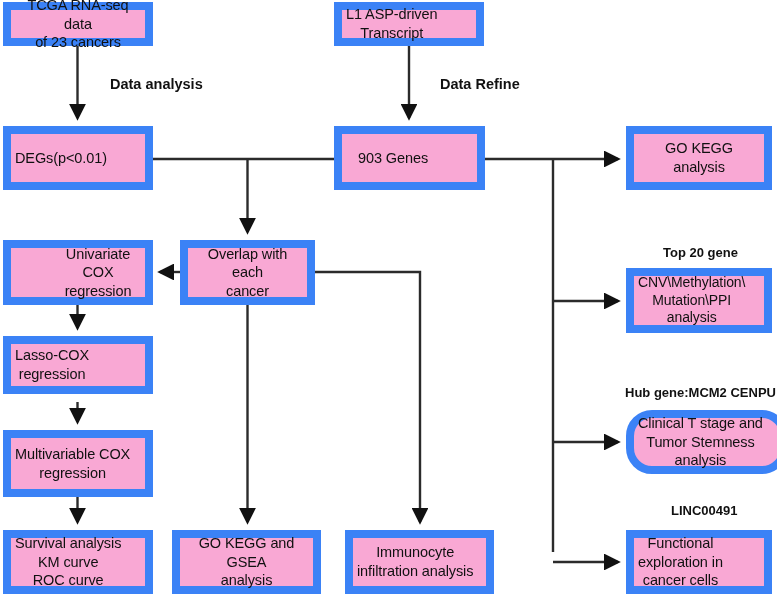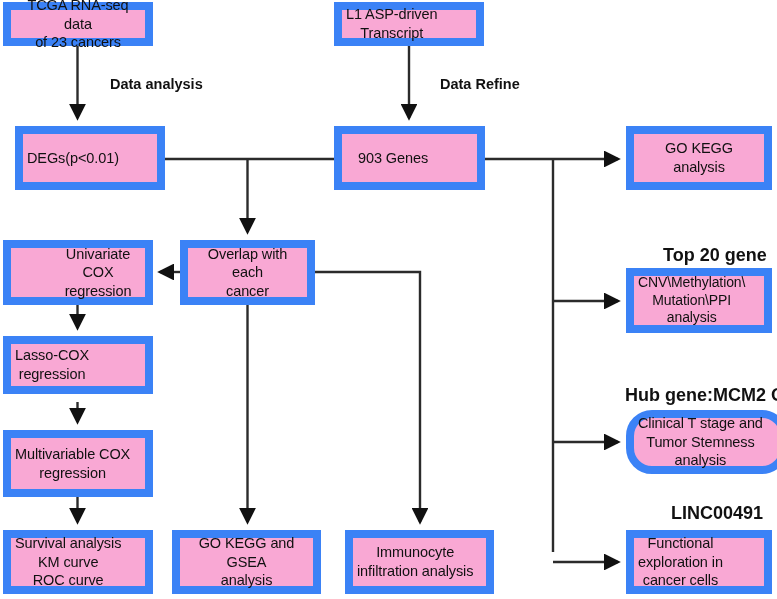--- a/index.html
+++ b/index.html
@@ -40,21 +40,21 @@
     font-size: 14.5px;
     font-weight: bold;
     white-space: nowrap;
     text-align: center;
     z-index: 4;
     background: transparent;
   }
   .caption {
     position: absolute;
     color: #111111;
-    font-size: 18px;
+    font-size: 13px;
     font-weight: bold;
     white-space: nowrap;
     text-align: center;
     z-index: 4;
   }
   svg#wires {
     position: absolute;
     left: 0;
     top: 0;
     width: 777px;
@@ -109,21 +109,21 @@
     <span>TCGA RNA-seq data<br>of 23 cancers</span>
   </div>
 
   <div class="node" style="left:334px; top:2px; width:150px; height:44px;">
     <span>L1 ASP-driven<br>Transcript</span>
   </div>
 
   <div class="edge-label" style="left:110px; top:76px;">Data analysis</div>
   <div class="edge-label" style="left:440px; top:76px;">Data Refine</div>
 
-  <div class="node" style="left:3px; top:126px; width:150px; height:64px;margin-left:12px;">
+  <div class="node" style="left:3px; top:126px; width:150px; height:64px;">
     <span>DEGs(p&lt;0.01)</span>
   </div>
 
   <div class="node" style="left:334px; top:126px; width:151px; height:64px;padding-left:12px;">
     <span>903 Genes</span>
   </div>
 
   <div class="node" style="left:626px; top:126px; width:146px; height:64px;">
     <span>GO KEGG analysis</span>
   </div>

